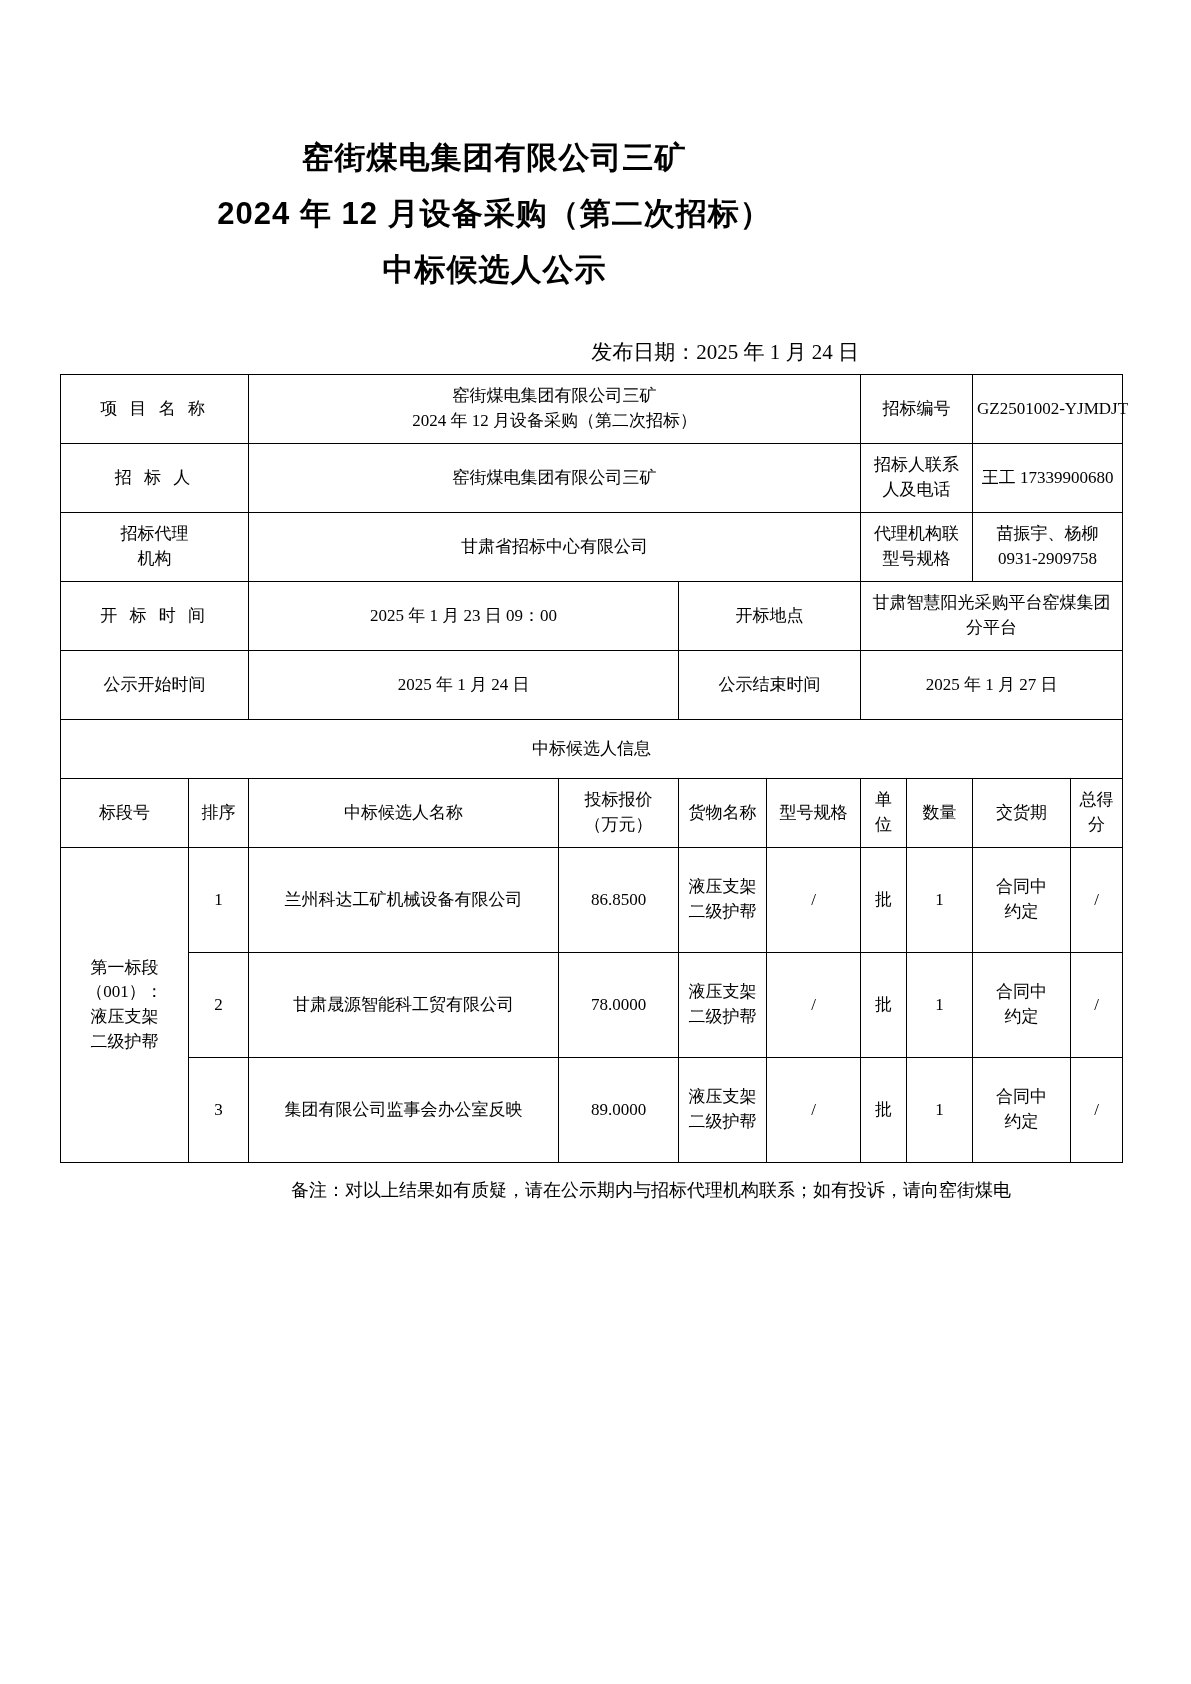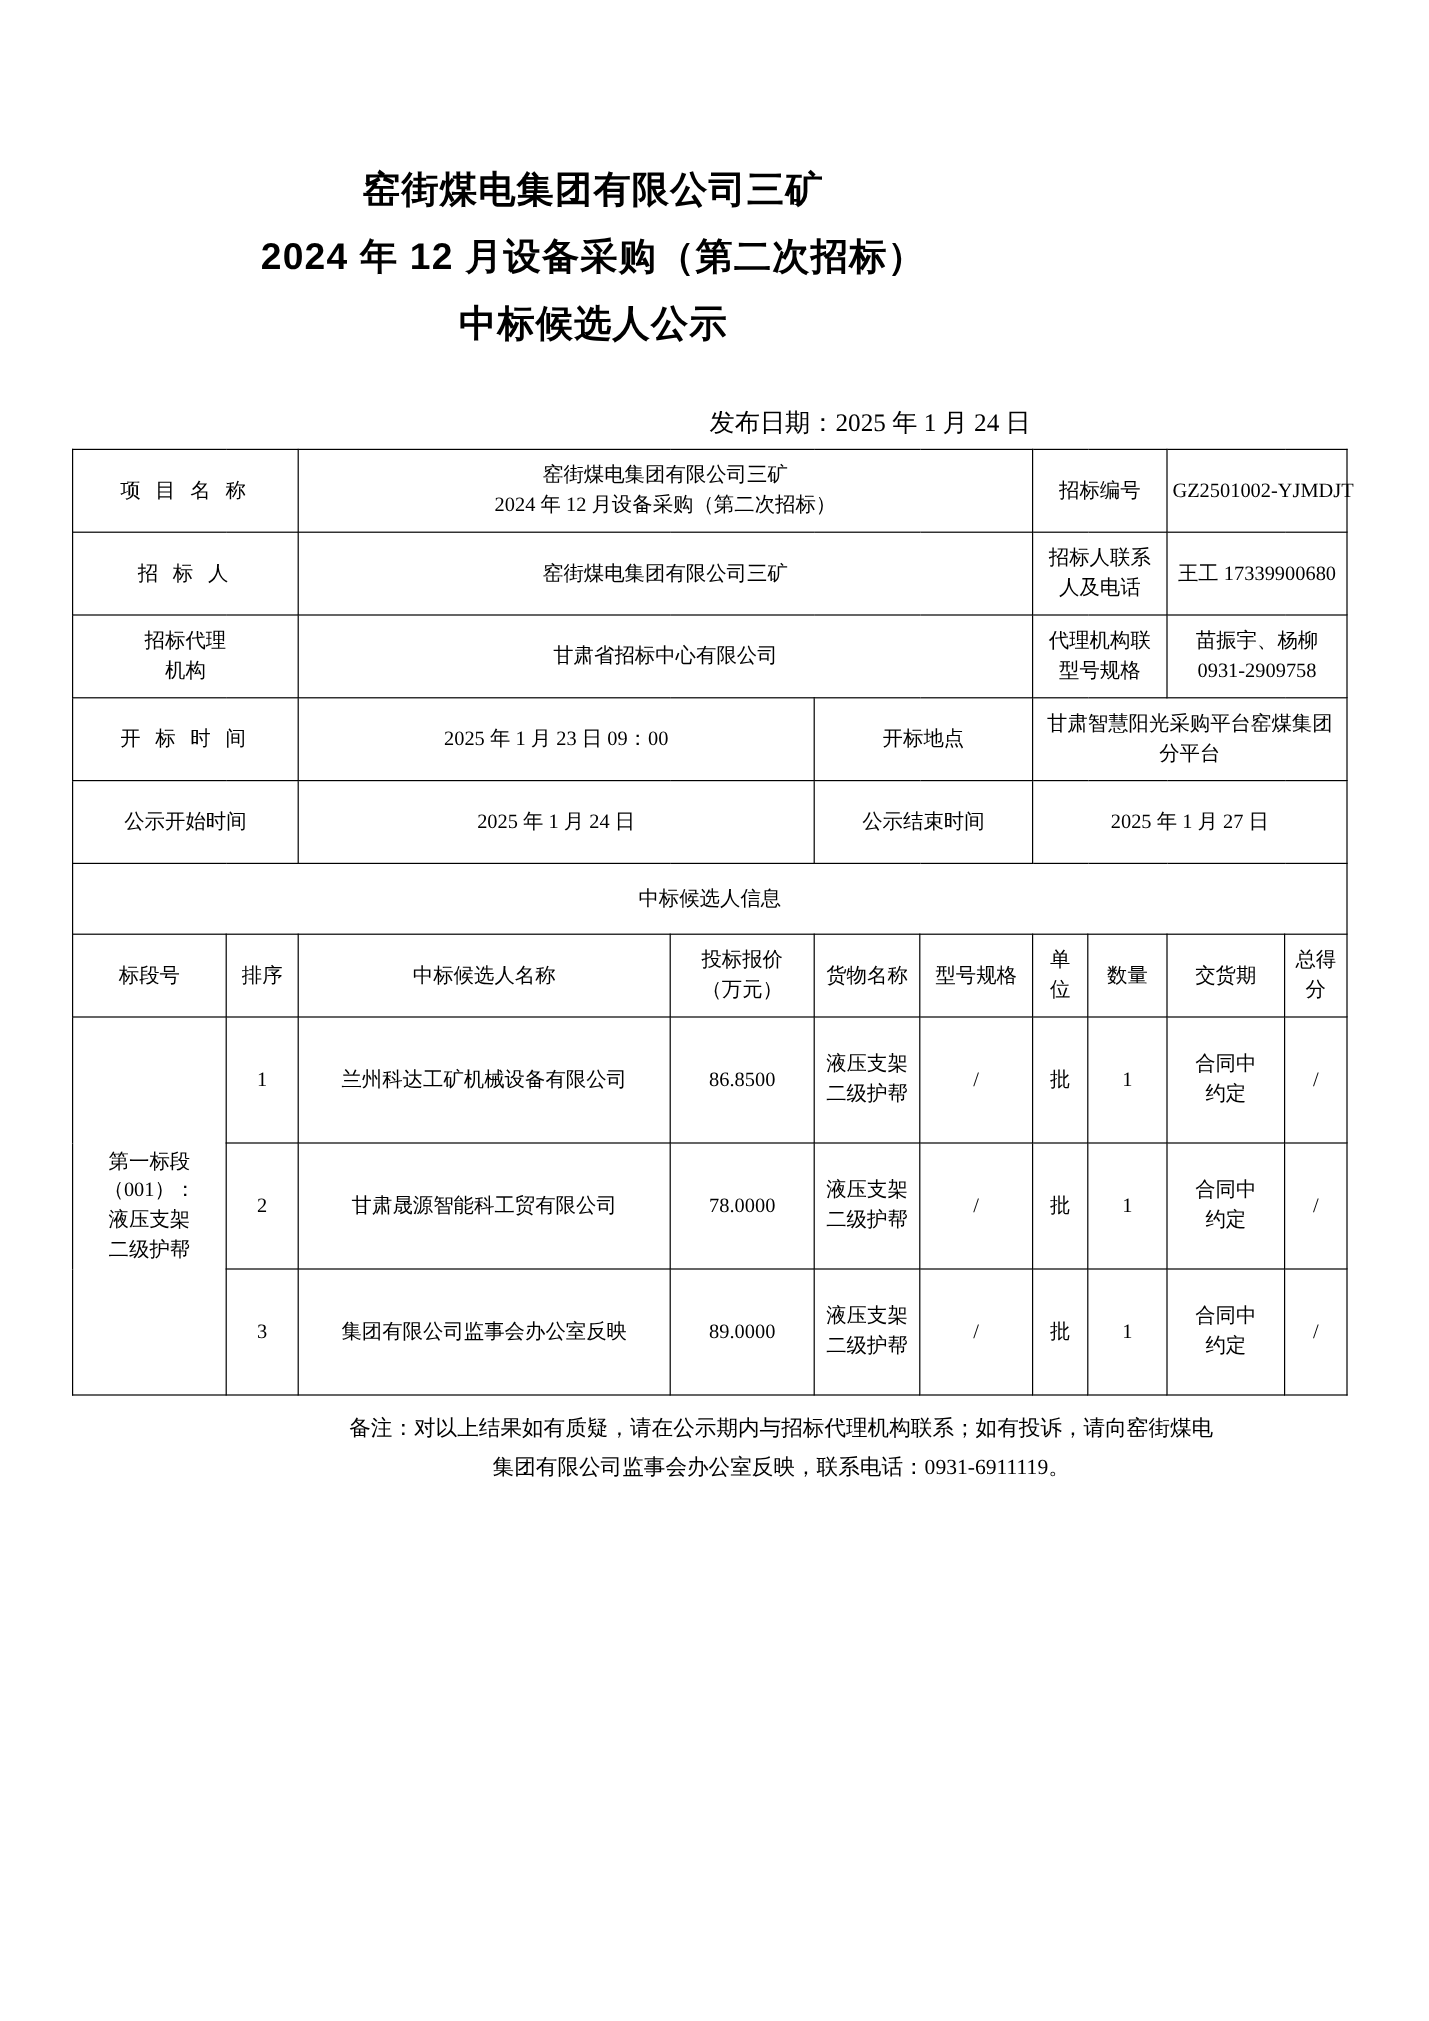--- a/index.html
+++ b/index.html
@@ -248,16 +248,15 @@
         <div>合同中</div>
         <div>约定</div>
       </td>
       <td>/</td>
     </tr>
   </tbody>
     </table>
 
   <div class="note">
     <div>备注：对以上结果如有质疑，请在公示期内与招标代理机构联系；如有投诉，请向窑街煤电</div>
-    <div>集团有限公司监事会办公室反映，联系电话：0931-6911119。</div>
   </div>
 
 </div>
 
 </body></html>

